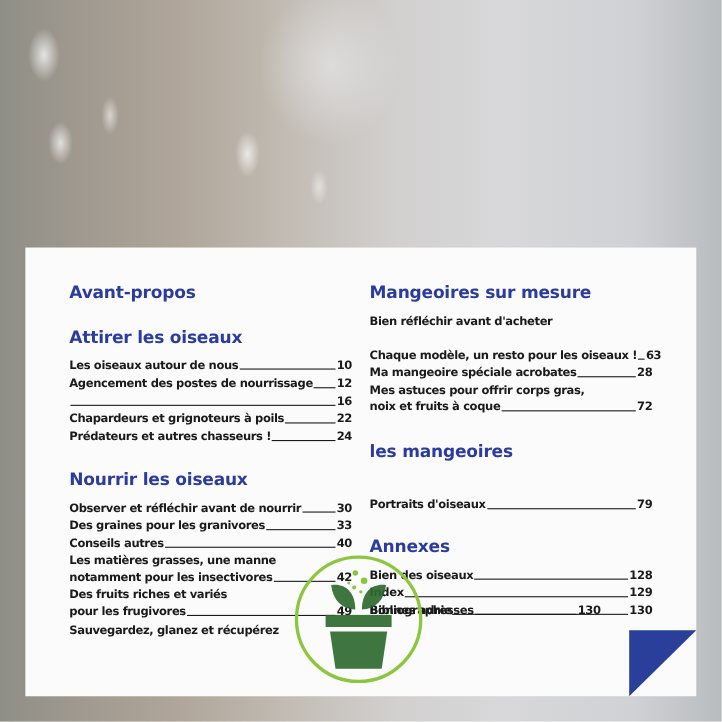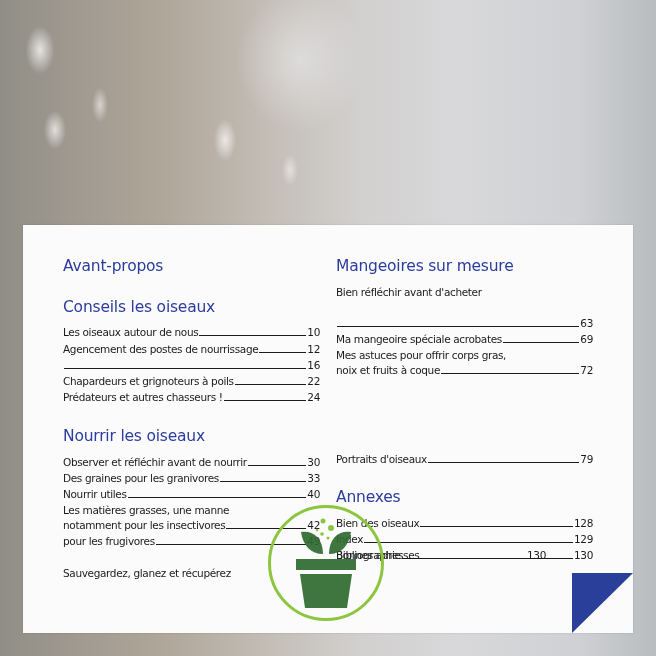--- a/index.html
+++ b/index.html
@@ -23,27 +23,28 @@
     .corner-fold {
       position: absolute; left: 549px; top: 348px; width: 0; height: 0;
       border-top: 60px solid #2a3f9a;
       border-right: 61px solid transparent;
     }
     .col { position: absolute; top: 0; }
     .col-left { left: 40px; width: 257px; }
     .col-right { left: 313px; width: 257px; }
     .section-title {
       position: absolute; left: 0;
-      color: #2b3c9e; font-weight: normal; font-size: 15.5px; line-height: 22px;
+      color: #2b3c9e; font-weight: bold; font-size: 15.5px; line-height: 22px;
       letter-spacing: -0.2px; white-space: nowrap;
     }
     .entry {
       position: absolute; left: 0; width: 257px;
       font-size: 10.5px; line-height: 14px; color: #1b1b1b;
       letter-spacing: -0.35px;
+      font-weight: bold;
     }
     .entry .line { display: flex; align-items: flex-end; white-space: nowrap; height: 15px; }
     .entry .label { flex: 0 0 auto; }
     .entry .leader {
       flex: 1 1 auto; border-bottom: 1.3px solid #1b1b1b; margin: 0 1px 3px 1px; min-width: 6px;
     }
     .entry .page-num { flex: 0 0 auto; }
     .logo {
       position: absolute; left: 268px; top: 505px; width: 116px; height: 116px;
       border: 3px solid #8cc63f; border-radius: 50%; box-sizing: border-box;
@@ -51,21 +52,21 @@
     .logo svg { position: absolute; left: 0; top: 0; }
   </style>
 </head>
 <body>
 
 <div class="page">
 
   <div class="col col-left">
     <div class="section-title" style="top:30px">Avant-propos</div>
 
-    <div class="section-title" style="top:71px">Conseils les oiseaux</div>
+    <div class="section-title" style="top:71px">Attirer les oiseaux</div>
 
     <div class="entry" style="top:99px">
       <div class="line">
           <span class="label">Les oiseaux autour de nous</span>
           <span class="leader"></span>
           <span class="page-num">10</span>
         </div>
     </div>
     <div class="entry" style="top:116px">
       <div class="line">
@@ -106,36 +107,39 @@
     </div>
     <div class="entry" style="top:245px">
       <div class="line">
           <span class="label">Des graines pour les granivores</span>
           <span class="leader"></span>
           <span class="page-num">33</span>
         </div>
     </div>
     <div class="entry" style="top:261px">
       <div class="line">
-          <span class="label">Nourrir utiles</span>
+          <span class="label">Conseils autres</span>
           <span class="leader"></span>
           <span class="page-num">40</span>
         </div>
     </div>
     <div class="entry" style="top:277px">
       <div class="line">
           <span class="label">Les matières grasses, une manne</span>
         </div>
       <div class="line">
           <span class="label">notamment pour les insectivores</span>
           <span class="leader"></span>
           <span class="page-num">42</span>
         </div>
     </div>
     <div class="entry" style="top:308px">
+      <div class="line">
+          <span class="label">Des fruits riches et variés</span>
+        </div>
       <div class="line">
           <span class="label">pour les frugivores</span>
           <span class="leader"></span>
           <span class="page-num">49</span>
         </div>
     </div>
     <div class="entry" style="top:340px">
       <div class="line">
           <span class="label">Sauvegardez, glanez et récupérez</span>
         </div>
@@ -145,43 +149,45 @@
   <div class="col col-right">
     <div class="section-title" style="top:30px">Mangeoires sur mesure</div>
 
     <div class="entry" style="top:59px">
       <div class="line">
           <span class="label">Bien réfléchir avant d'acheter</span>
         </div>
     </div>
     <div class="entry" style="top:90px">
       <div class="line">
+          <span class="label">Chaque modèle, un resto pour les oiseaux !</span>
           <span class="leader"></span>
           <span class="page-num">63</span>
         </div>
     </div>
     <div class="entry" style="top:106px">
       <div class="line">
           <span class="label">Ma mangeoire spéciale acrobates</span>
           <span class="leader"></span>
-          <span class="page-num">69</span>
+          <span class="page-num">28</span>
         </div>
     </div>
     <div class="entry" style="top:122px">
       <div class="line">
           <span class="label">Mes astuces pour offrir corps gras,</span>
         </div>
       <div class="line">
           <span class="label">noix et fruits à coque</span>
           <span class="leader"></span>
           <span class="page-num">72</span>
         </div>
     </div>
 
     <div class="section-title" style="top:174px">
+      <div>les mangeoires</div>
     </div>
 
     <div class="entry" style="top:226px">
       <div class="line">
           <span class="label">Portraits d'oiseaux</span>
           <span class="leader"></span>
           <span class="page-num">79</span>
         </div>
     </div>
 

